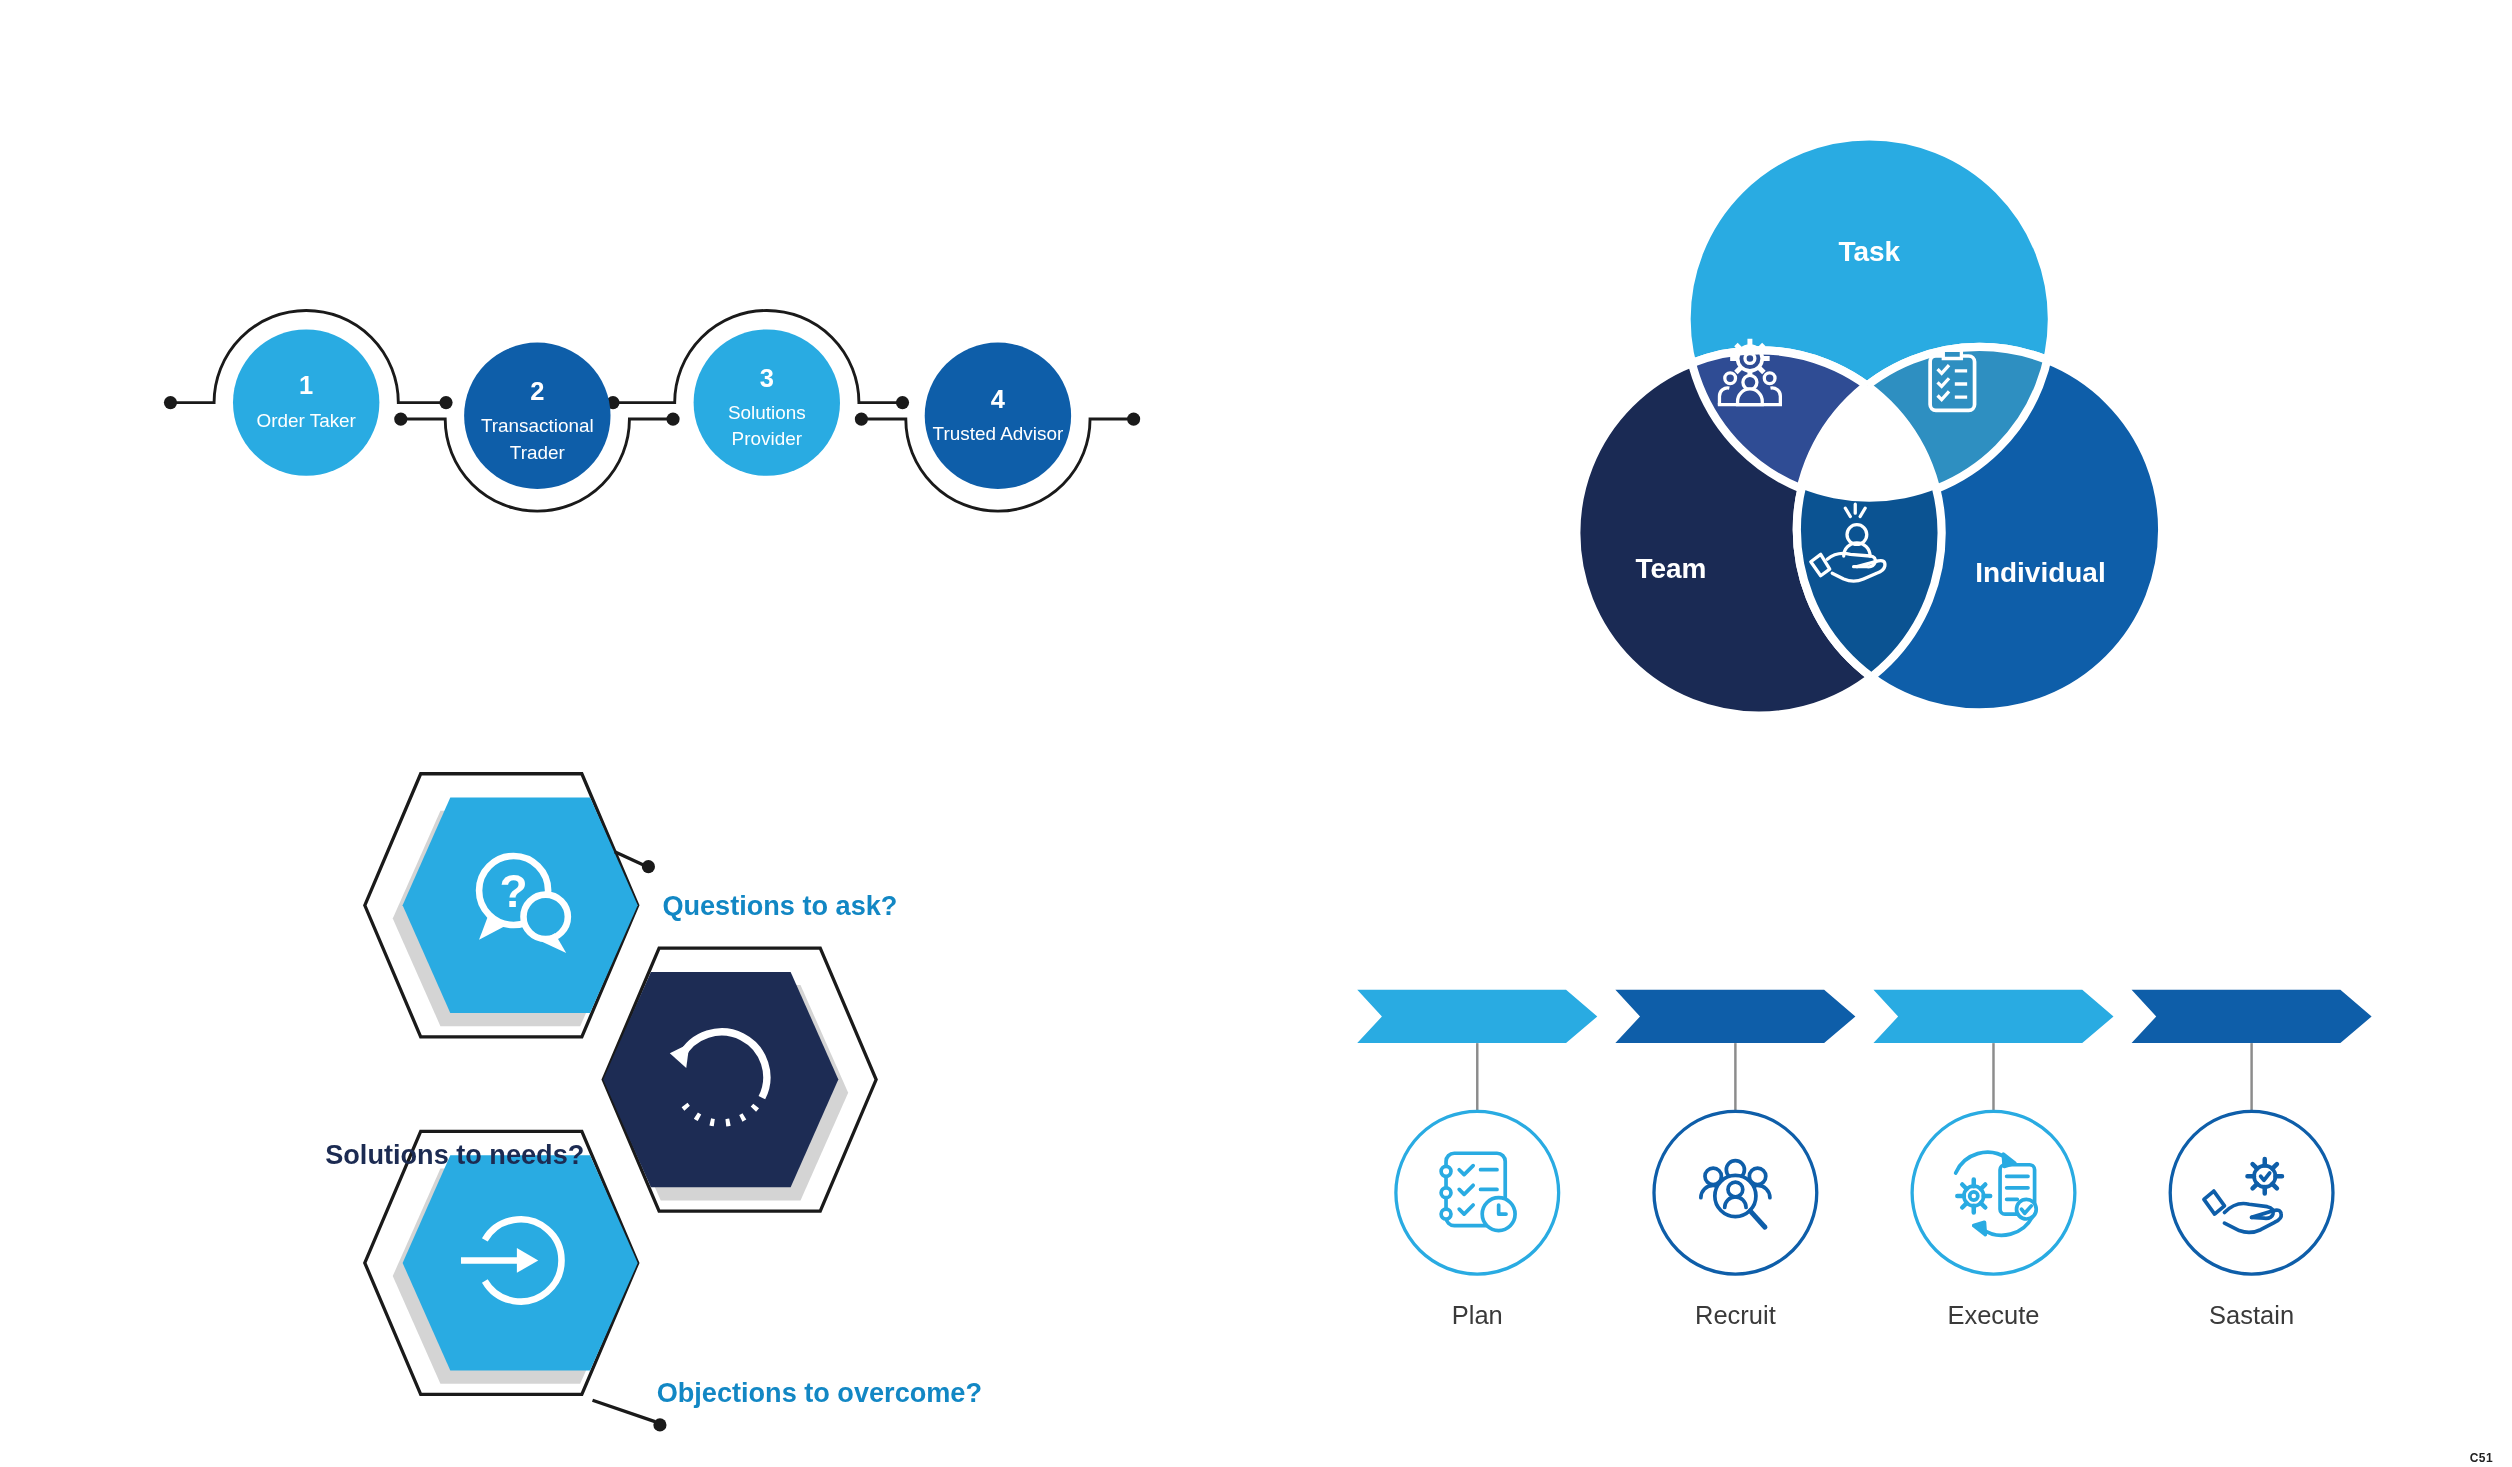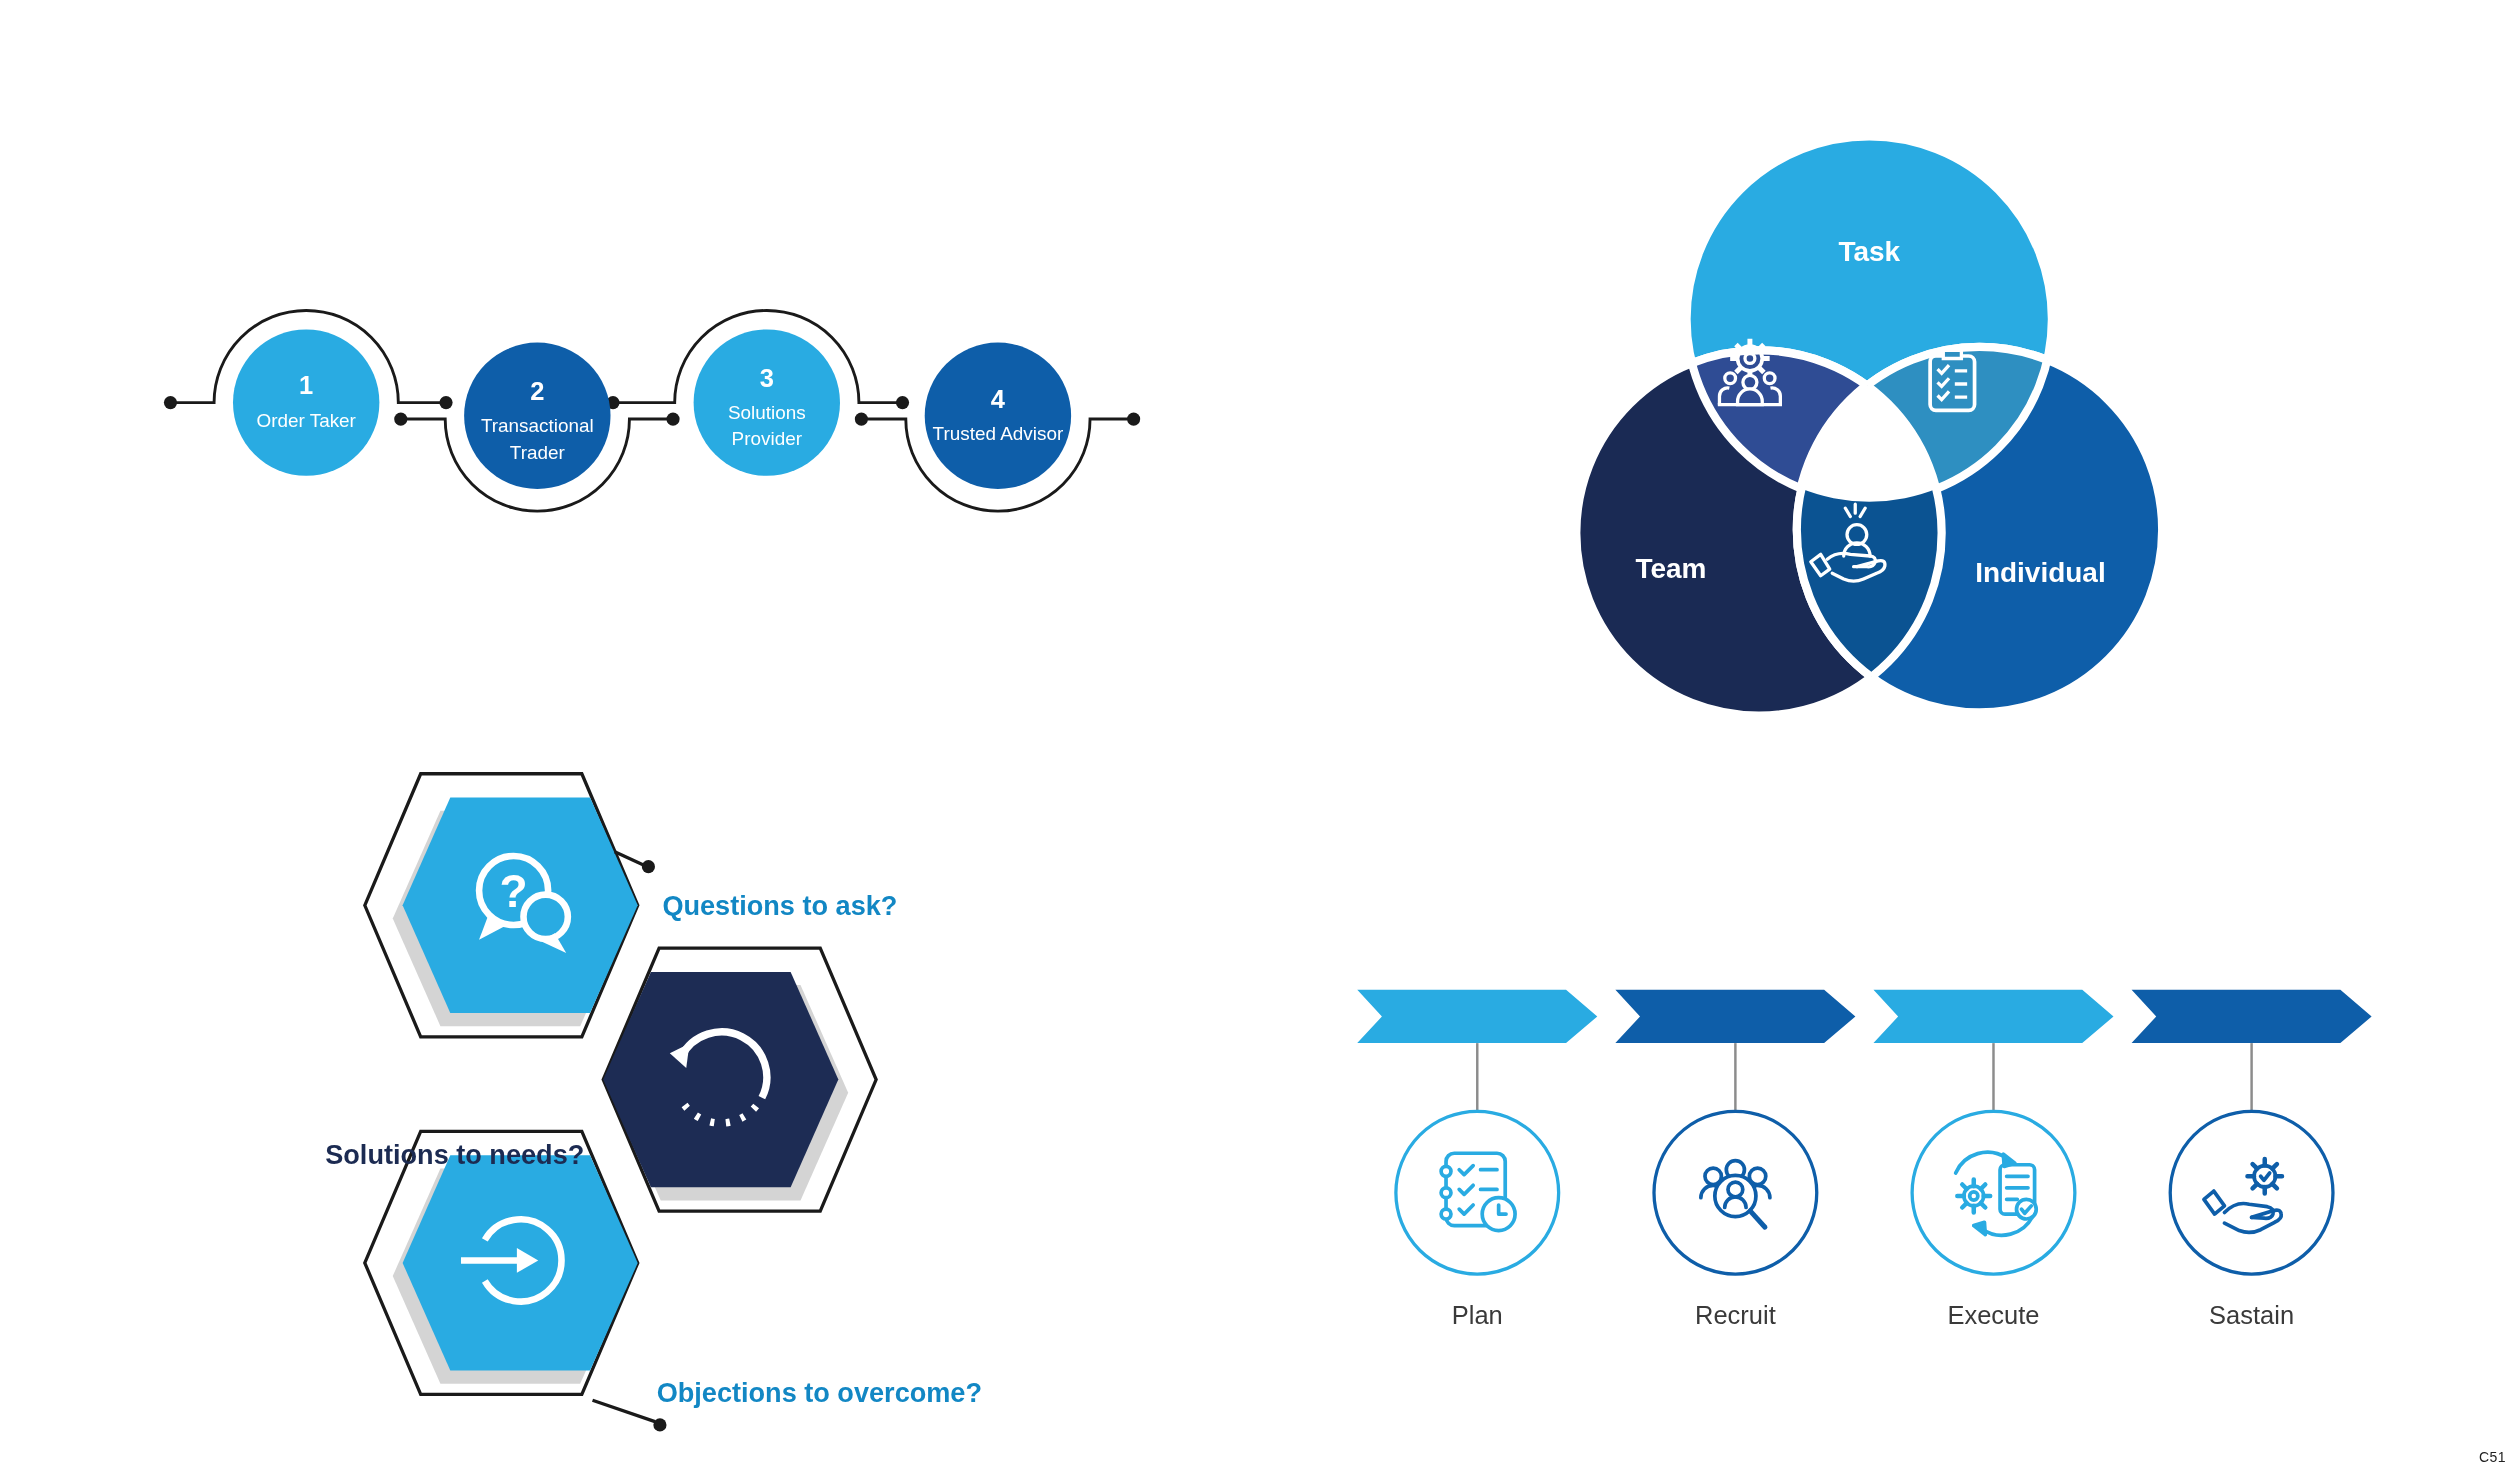--- a/index.html
+++ b/index.html
@@ -3,21 +3,21 @@
 <meta charset="utf-8">
 <style>
   html,body{margin:0;padding:0;background:#fff;}
   body{width:2512px;height:1468px;font-family:"Liberation Sans",sans-serif;position:relative;overflow:hidden;}
   .canvas{position:absolute;inset:0;background:#fff;}
   .diagram{position:absolute;}
   #d-progress{left:107px;top:271px;}
   #d-venn{left:1559px;top:123px;}
   #d-hex{left:313px;top:757px;}
   #d-timeline{left:1357px;top:979px;}
-  .footer-code{position:absolute;right:6px;bottom:3.3px;font-size:14px;color:#222;letter-spacing:0.4px;}
+  .footer-code{position:absolute;right:19px;bottom:3.3px;font-size:12px;color:#222;letter-spacing:0.4px;font-weight:bold;}
   text{font-family:"Liberation Sans",sans-serif;}
   .step-num{font-size:31px;font-weight:700;}
   .step-label{font-size:23px;font-weight:500;}
   .venn-label{font-size:34px;font-weight:700;}
   .hex-label{font-size:33px;font-weight:700;}
   .tl-label{font-size:31px;font-weight:500;}
   .qmark{font-size:56px;font-weight:700;}
 </style>
 </head>
 <body>

